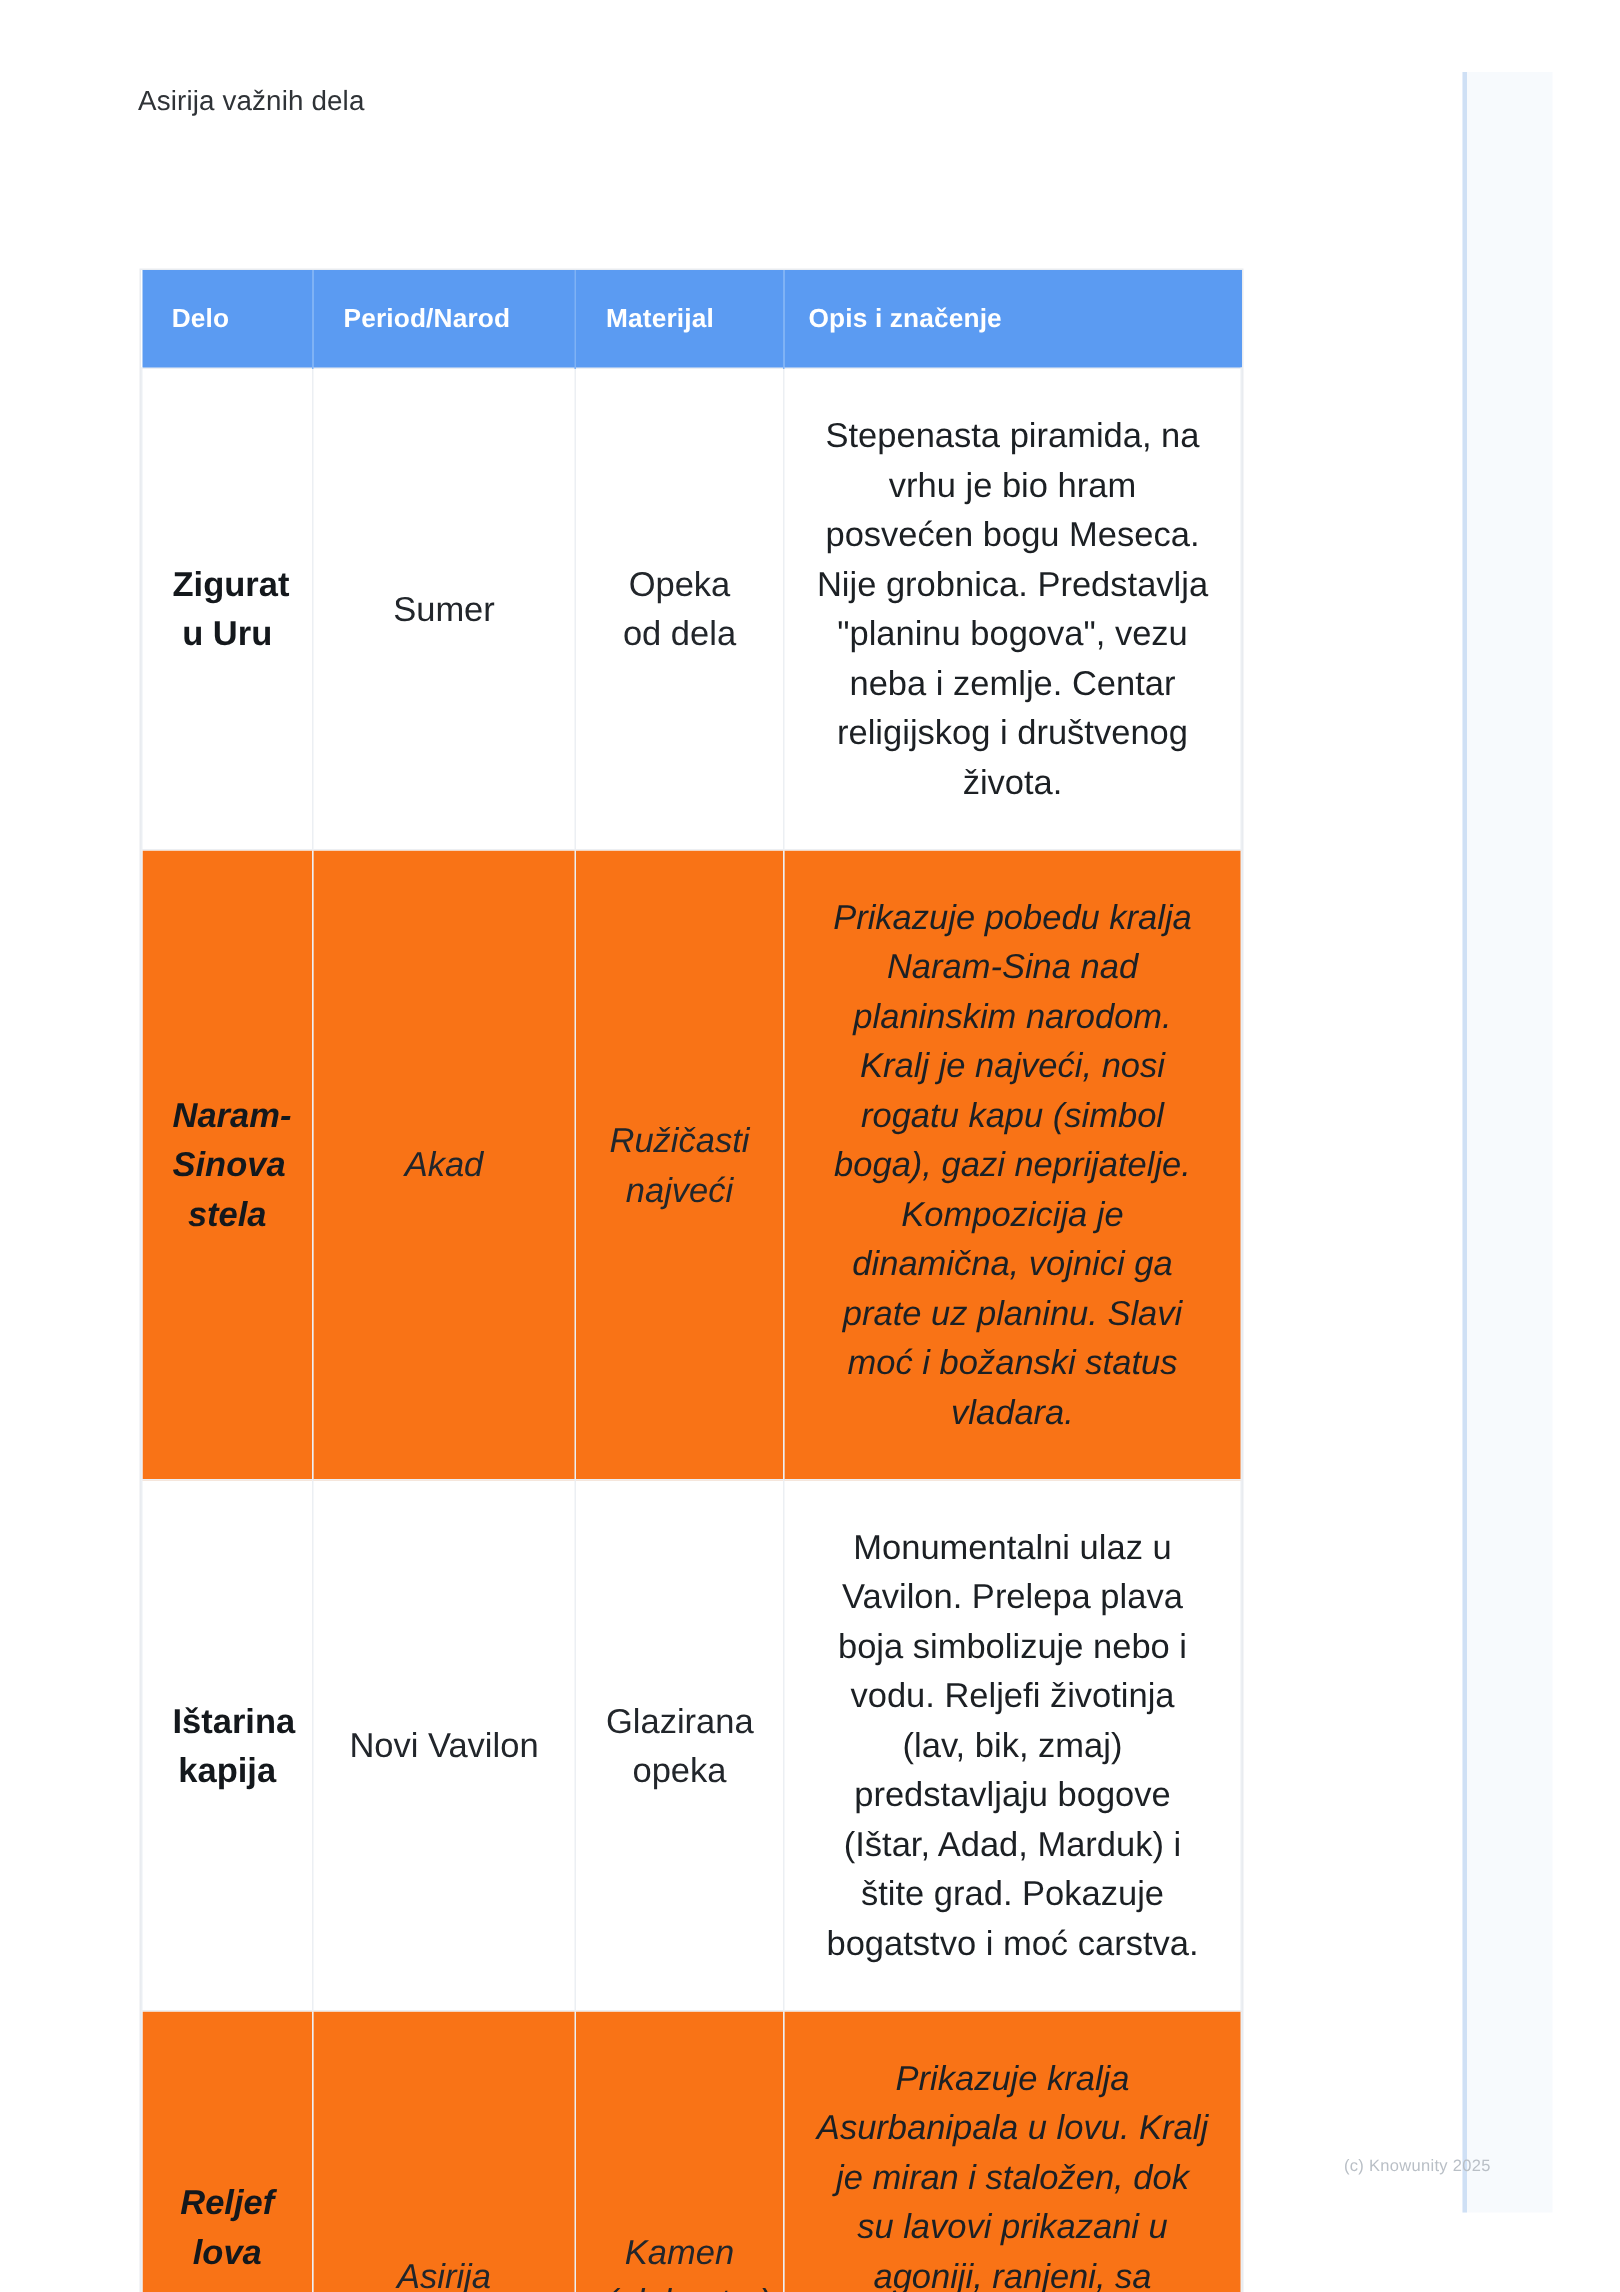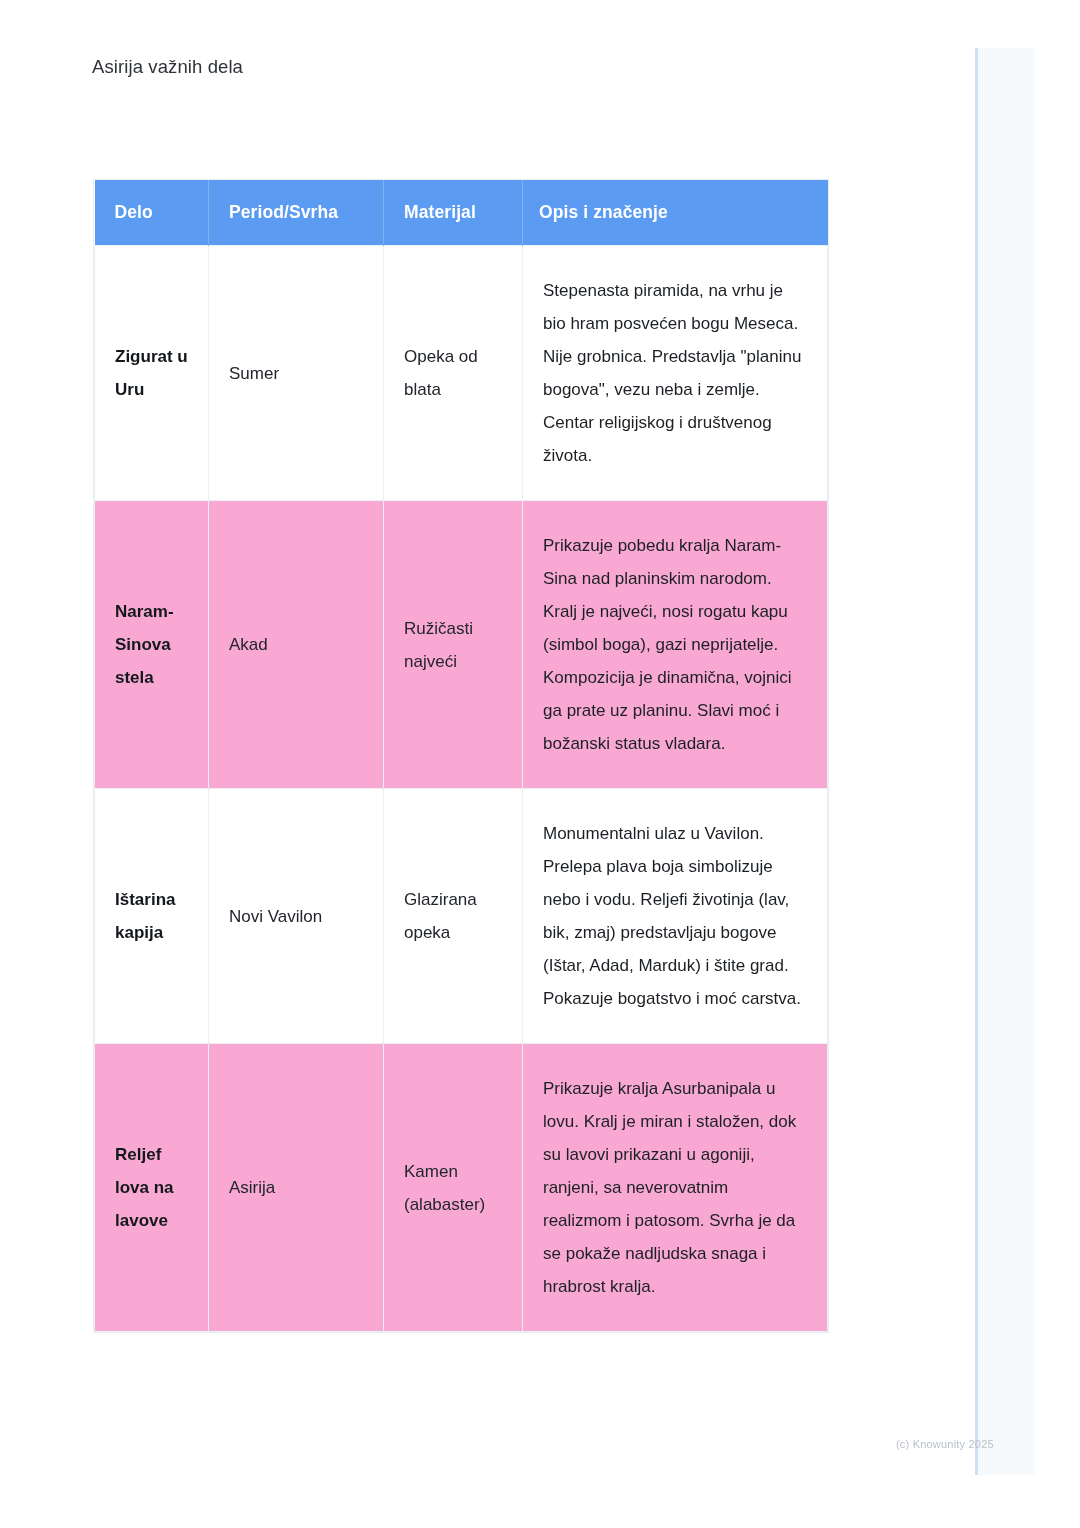--- a/index.html
+++ b/index.html
@@ -90,27 +90,28 @@
     border-right: 1px solid #7fb2f5;
     letter-spacing: 0.1px;
   }
   thead th:last-child { border-right: none; padding-left: 16px; }
 
   tbody td {
     border: 1px solid #eceff3;
     border-left-color: #eceff3;
     padding: 28px 20px 28px 20px;
     vertical-align: middle;
-    font-size: 17px;
+    font-size: 23px;
     color: #1c2024;
     line-height: 33px;
     background: #ffffff;
+    text-align: center;
   }
 
-  tbody tr.alt td { background: #f9a8d4; }
+  tbody tr.alt td { background: #f97316; font-style: italic; }
 
   tbody td.cell-delo {
     font-weight: 700;
     color: #14181c;
     line-height: 33px;
   }
 
   tbody td.cell-period,
   tbody td.cell-material {
     font-weight: 400;
@@ -146,30 +147,30 @@
     <table class="data-table">
       <colgroup>
         <col class="c-delo">
         <col class="c-period">
         <col class="c-material">
         <col class="c-opis">
       </colgroup>
       <thead>
         <tr>
           <th>Delo</th>
-          <th>Period/Svrha</th>
+          <th>Period/Narod</th>
           <th>Materijal</th>
           <th>Opis i značenje</th>
         </tr>
       </thead>
       <tbody>
         <tr>
           <td class="cell-delo">Zigurat u Uru</td>
           <td class="cell-period">Sumer</td>
-          <td class="cell-material">Opeka od blata</td>
+          <td class="cell-material">Opeka od dela</td>
           <td class="cell-opis">Stepenasta piramida, na vrhu je bio hram posvećen bogu Meseca. Nije grobnica. Predstavlja "planinu bogova", vezu neba i zemlje. Centar religijskog i društvenog života.</td>
         </tr>
         <tr class="alt">
           <td class="cell-delo">Naram-Sinova stela</td>
           <td class="cell-period">Akad</td>
           <td class="cell-material">Ružičasti najveći</td>
           <td class="cell-opis">Prikazuje pobedu kralja Naram-Sina nad planinskim narodom. Kralj je najveći, nosi rogatu kapu (simbol boga), gazi neprijatelje. Kompozicija je dinamična, vojnici ga prate uz planinu. Slavi moć i božanski status vladara.</td>
         </tr>
         <tr>
           <td class="cell-delo">Ištarina kapija</td>

